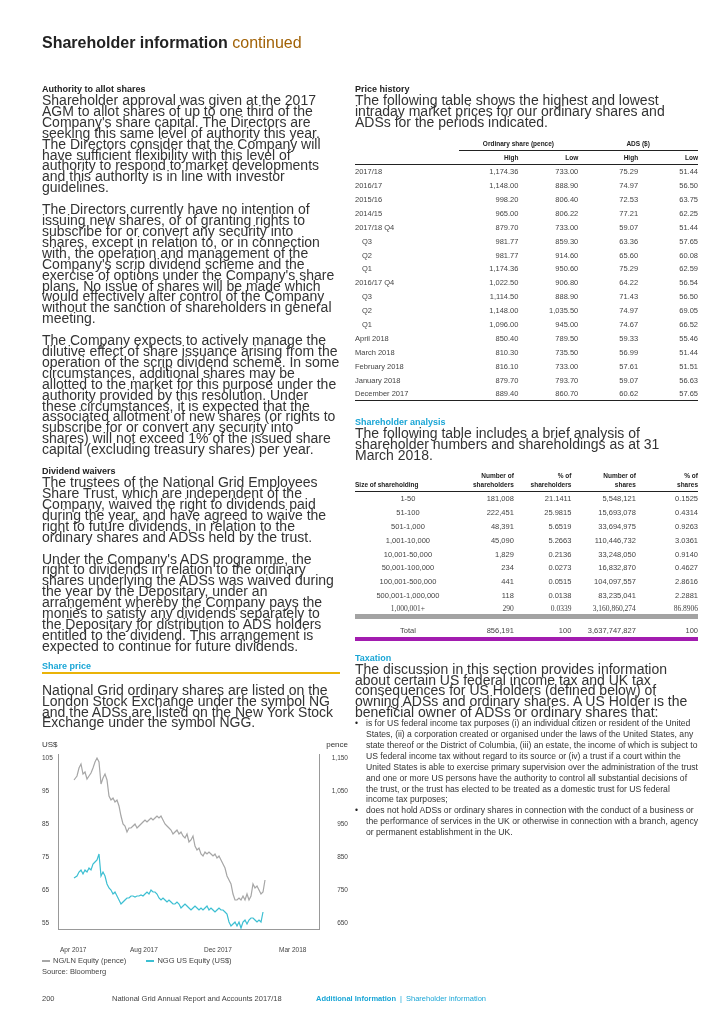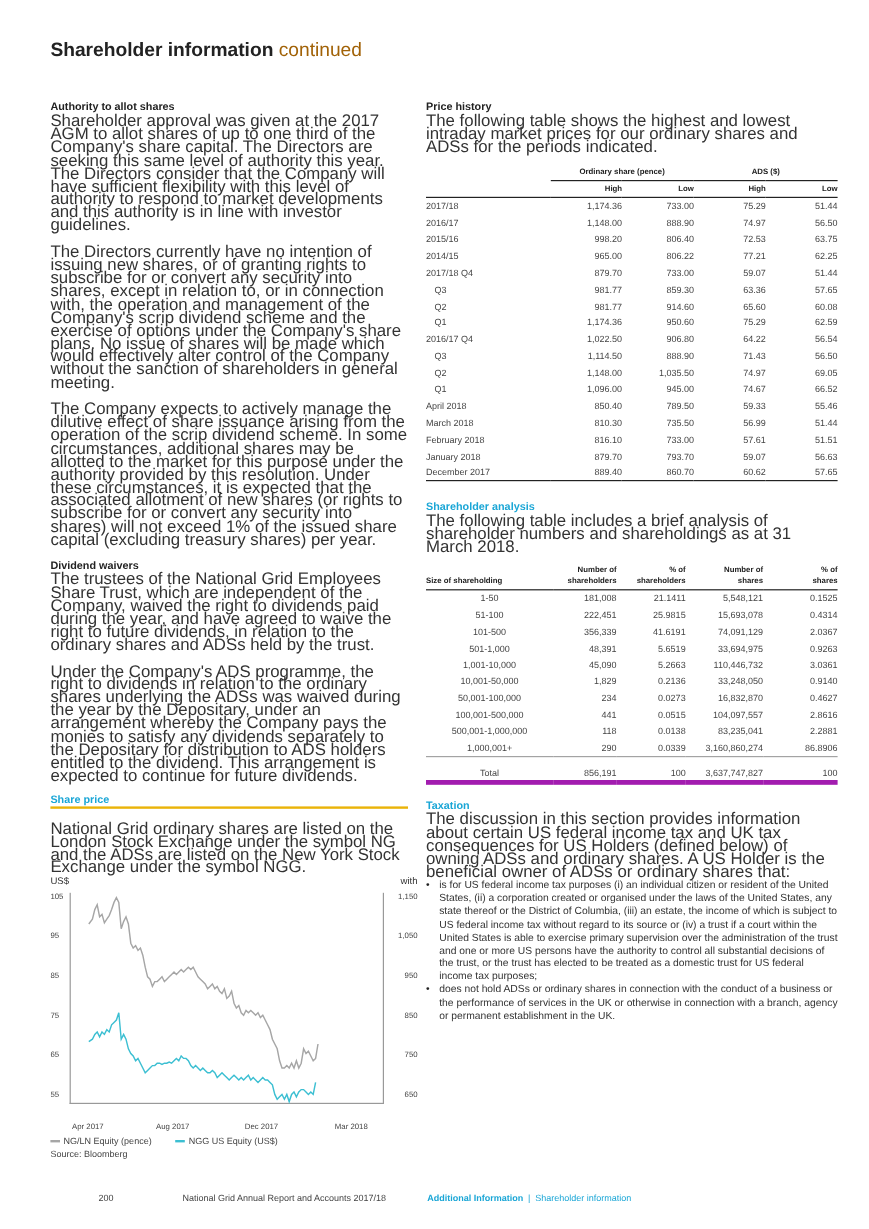--- a/index.html
+++ b/index.html
@@ -15,21 +15,21 @@
 
   .h-black { font-size: 9px; font-weight: bold; color: #222; line-height: 11px; }
   .h-blue { font-size: 9px; font-weight: bold; color: #1aa6d6; line-height: 11px; }
   p.body { font-size: 14px; line-height: 10.9px; color: #333; }
   .gap { height: 11px; }
 
   .share-price-head { margin-top: 9px; padding-bottom: 0; border-bottom: 2px solid #eab308; }
   .share-price-text { margin-top: 11px; }
 
   
-  .chart { position: relative; width: 300px; height: 190px; margin-top: 2px; }
+  .chart { position: relative; width: 300px; height: 190px; margin-top: 12px; }
   .chart .axis-label { position: absolute; font-size: 8px; color: #333; }
   .chart .tick { position: absolute; font-size: 6.5px; color: #444; }
   .chart .plot { position: absolute; left: 32px; top: 22px; width: 262px; height: 174px; border-left: 1px solid #999; border-bottom: 1px solid #999; border-right: 1px solid #999; }
   .chart svg { position: absolute; left: 0; top: 0; }
   .xticks { position: relative; height: 10px; margin-top: 16px; }
   .xticks span { position: absolute; font-size: 6.5px; color: #444; }
   .legend { font-size: 7.5px; color: #444; display: flex; gap: 20px; margin-top: 0px; }
   .legend .sw { display: inline-block; width: 8px; height: 2px; vertical-align: middle; margin-right: 3px; }
   .source { font-size: 7.5px; color: #444; margin-top: 2px; }
 
@@ -40,30 +40,30 @@
   .ph td.lbl { text-align: left; margin-left: 40px; }
   .ph td.ind { padding-left: 7px; }
   .ph .grp th { font-size: 6.5px; font-weight: bold; color: #222; text-align: center; height: 13px; border-bottom: 1px solid #222; }
   .ph .sub th { font-size: 6.5px; font-weight: bold; color: #222; text-align: right; height: 14px; border-bottom: 1px solid #222; }
   .ph tr.last td { border-bottom: 1px solid #222; }
 
   .sa th { font-size: 6.5px; font-weight: bold; color: #222; text-align: right; line-height: 9px; vertical-align: bottom; padding-bottom: 2px; border-bottom: 1px solid #222; }
   .sa th.lbl { text-align: left; }
   .sa td { height: 13.9px; text-align: right; }
   .sa td.lbl { text-align: center; }
-  .sa tr.lastrow td { border-bottom: 1px solid #a3a3a3; }
+  .sa tr.lastrow td { border-bottom: 5px solid #a3a3a3; font-family: Liberation Serif, serif; }
   .sa tr.spacer td { height: 8px; }
   .sa tr.total td { border-bottom: 4px solid #a21caf; height: 14px; }
 
   ul.bullets { list-style: none; }
   ul.bullets li { position: relative; padding-left: 11px; font-size: 8.6px; line-height: 10.9px; color: #333; }
   ul.bullets li::before { content: "\2022"; position: absolute; left: 0; top: 0; color: #222; }
 
   .footer { position: absolute; left: 42px; top: 994px; font-size: 7.5px; color: #444; display: flex; align-items: center; }
-  .footer .pg { width: 70px; margin-left: 40px; }
+  .footer .pg { width: 70px; }
   .footer .rep { width: 204px; }
   .footer .sec { color: #1aa6d6; font-weight: bold; }
   .footer .sep { color: #1aa6d6; margin: 0 4px; }
   .footer .sub { color: #1aa6d6; }
 </style>
 </head>
 <body>
 
 <div class="page-title">
   <b>Shareholder information</b>
@@ -81,21 +81,21 @@
   <div class="h-black">Dividend waivers</div>
   <p class="body">The trustees of the National Grid Employees Share Trust, which are independent of the Company, waived the right to dividends paid during the year, and have agreed to waive the right to future dividends, in relation to the ordinary shares and ADSs held by the trust.</p>
   <div class="gap"></div>
   <p class="body">Under the Company's ADS programme, the right to dividends in relation to the ordinary shares underlying the ADSs was waived during the year by the Depositary, under an arrangement whereby the Company pays the monies to satisfy any dividends separately to the Depositary for distribution to ADS holders entitled to the dividend. This arrangement is expected to continue for future dividends.</p>
 
   <div class="h-blue share-price-head">Share price</div>
   <p class="body share-price-text">National Grid ordinary shares are listed on the London Stock Exchange under the symbol NG and the ADSs are listed on the New York Stock Exchange under the symbol NGG.</p>
 
   <div class="chart">
     <span class="axis-label" style="left:0;top:0;">US$</span>
-    <span class="axis-label" style="right:-6px;top:0;">with</span>
+    <span class="axis-label" style="right:-6px;top:0;">pence</span>
 
     <span class="tick" style="left:0;top:14px;">105</span>
     <span class="tick" style="left:0;top:47px;">95</span>
     <span class="tick" style="left:0;top:80px;">85</span>
     <span class="tick" style="left:0;top:113px;">75</span>
     <span class="tick" style="left:0;top:146px;">65</span>
     <span class="tick" style="left:0;top:179px;">55</span>
 
     <span class="tick" style="right:-6px;top:14px;">1,150</span>
     <span class="tick" style="right:-6px;top:47px;">1,050</span>
@@ -318,27 +318,20 @@
           <td>0.1525</td>
         </tr>
         <tr>
           <td class="lbl">51-100</td>
           <td>222,451</td>
           <td>25.9815</td>
           <td>15,693,078</td>
           <td>0.4314</td>
         </tr>
         <tr>
-          <td class="lbl">101-500</td>
-          <td>356,339</td>
-          <td>41.6191</td>
-          <td>74,091,129</td>
-          <td>2.0367</td>
-        </tr>
-        <tr>
           <td class="lbl">501-1,000</td>
           <td>48,391</td>
           <td>5.6519</td>
           <td>33,694,975</td>
           <td>0.9263</td>
         </tr>
         <tr>
           <td class="lbl">1,001-10,000</td>
           <td>45,090</td>
           <td>5.2663</td>

